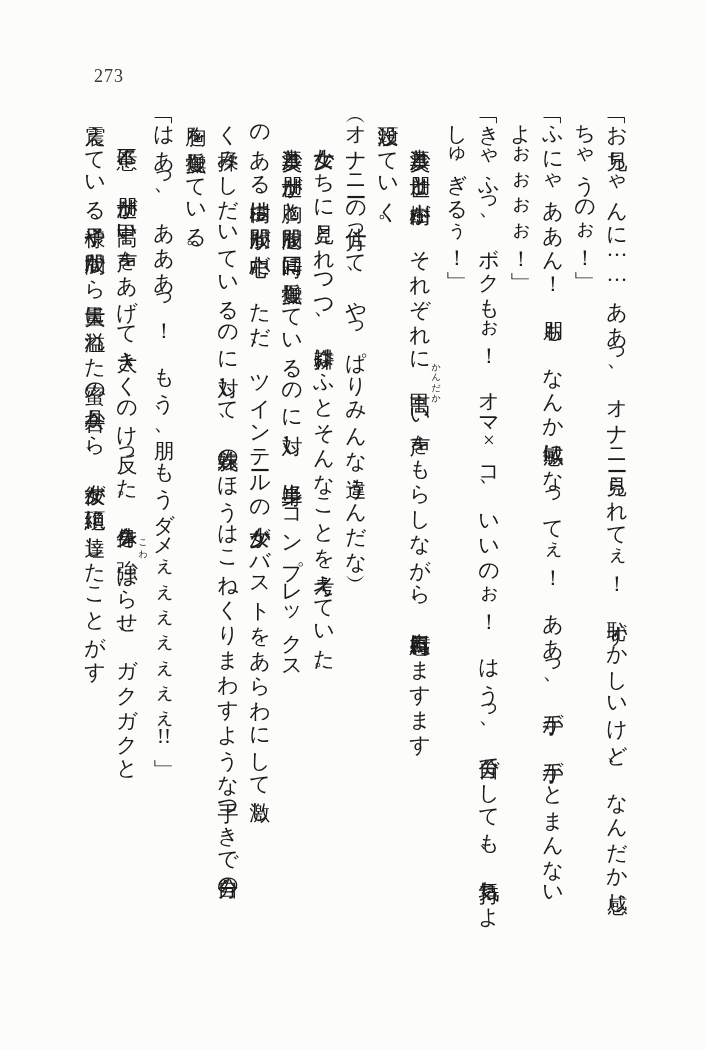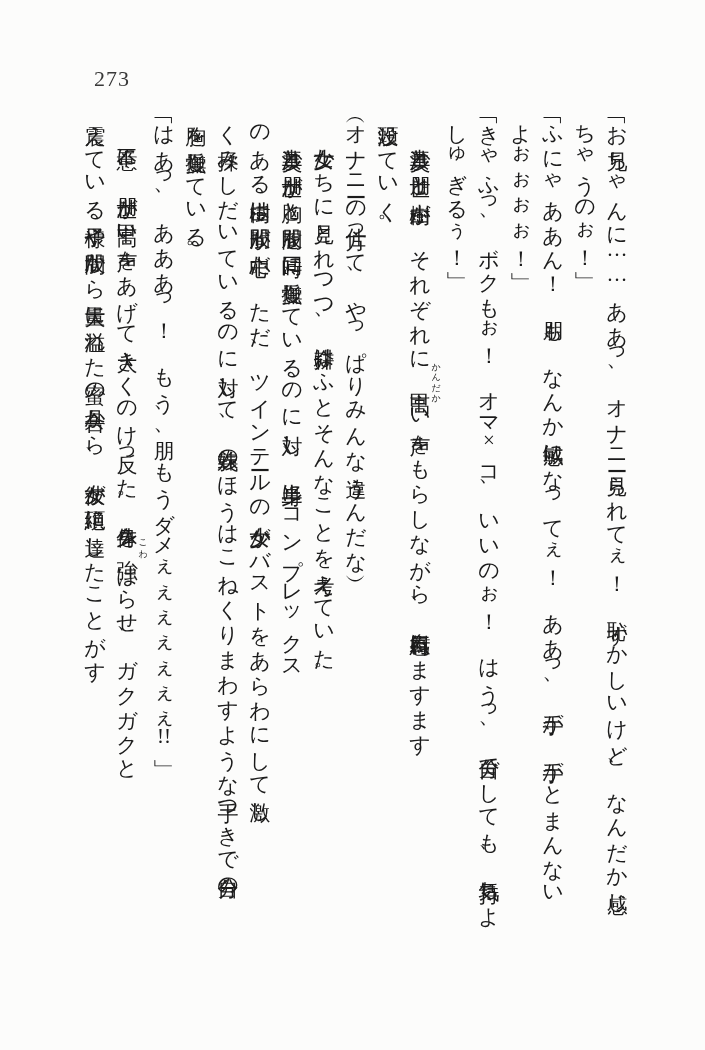--- a/index.html
+++ b/index.html
@@ -11,21 +11,21 @@
     height: 1050px;
     position: relative;
     background: #fcfcfb;
     overflow: hidden;
     font-family: "Liberation Serif", "DejaVu Serif", serif;
   }
   .page-number {
     position: absolute;
     top: 66px;
     left: 94px;
-    font-size: 22px;
+    font-size: 18px;
     color: #383838;
     letter-spacing: 1px;
     font-family: "Liberation Serif", "DejaVu Serif", serif;
   }
   .text-block {
     position: absolute;
     top: 110px;
     right: 72px;
     width: 562px;
     height: 842px;

